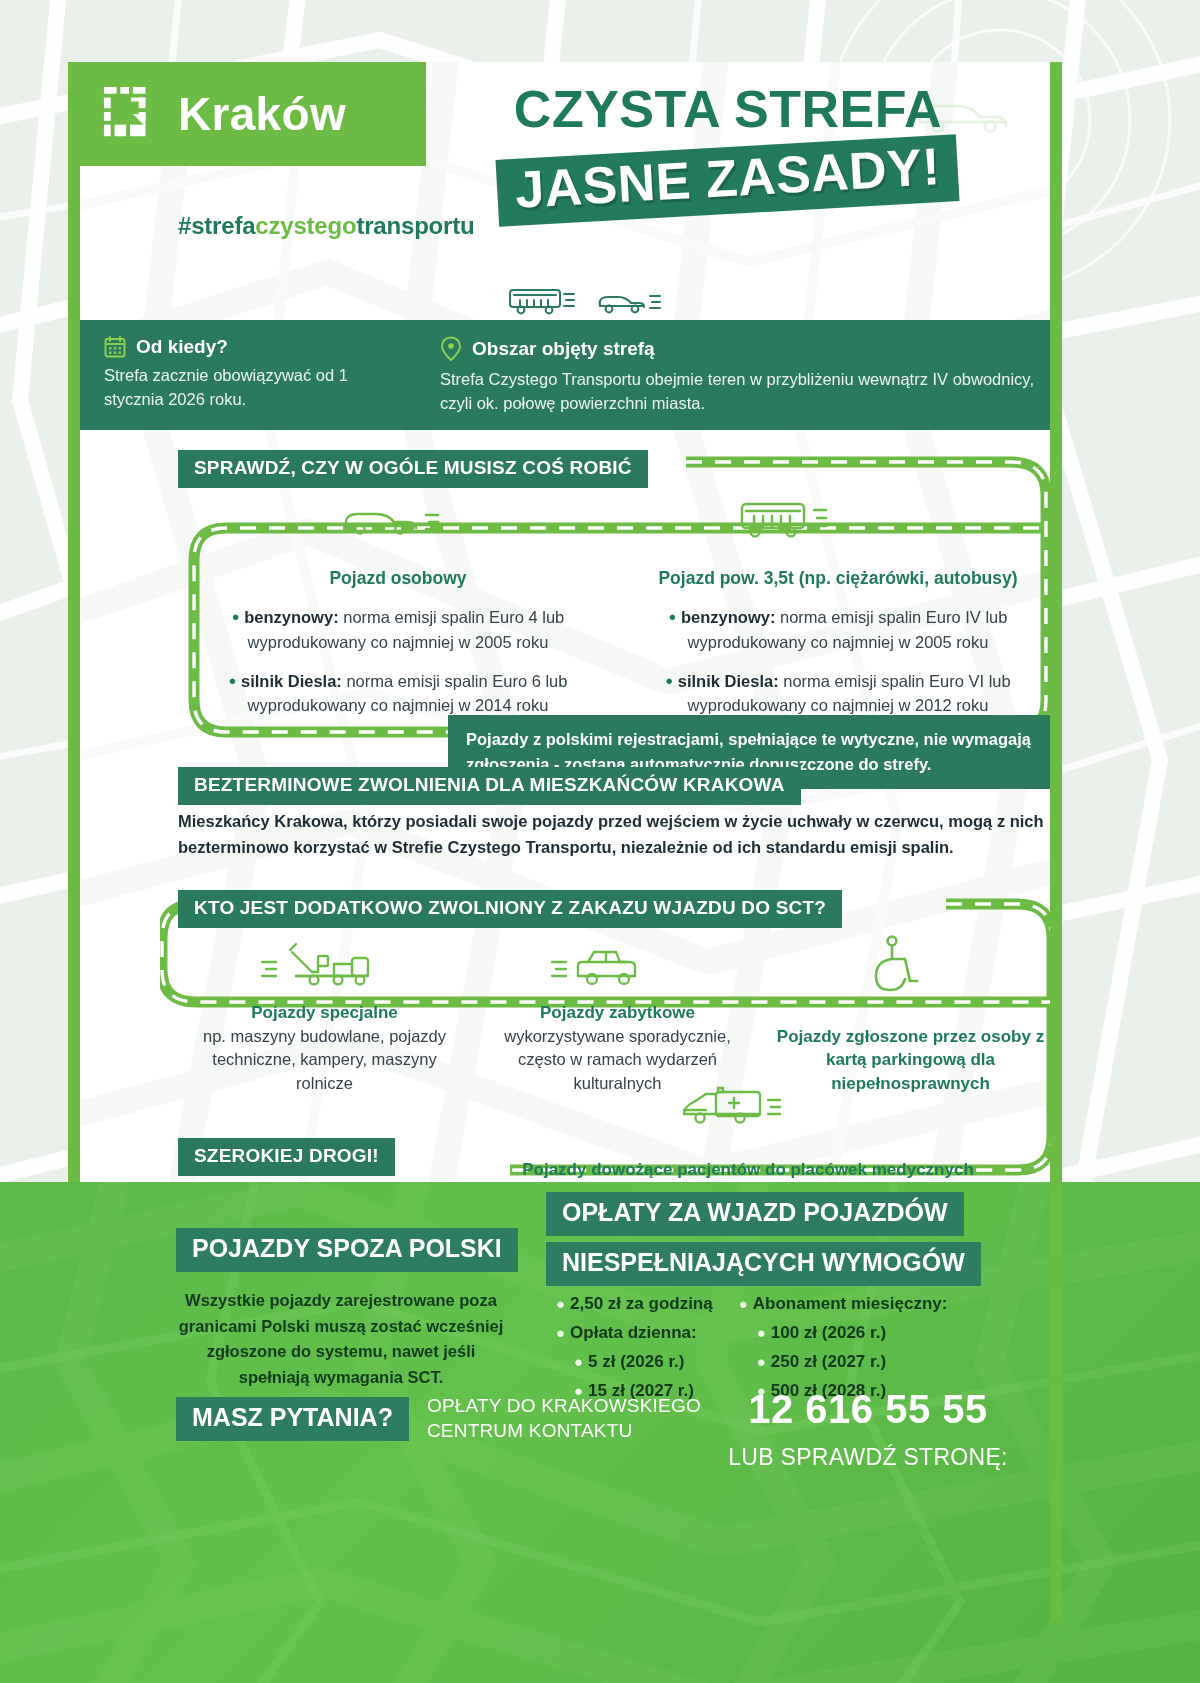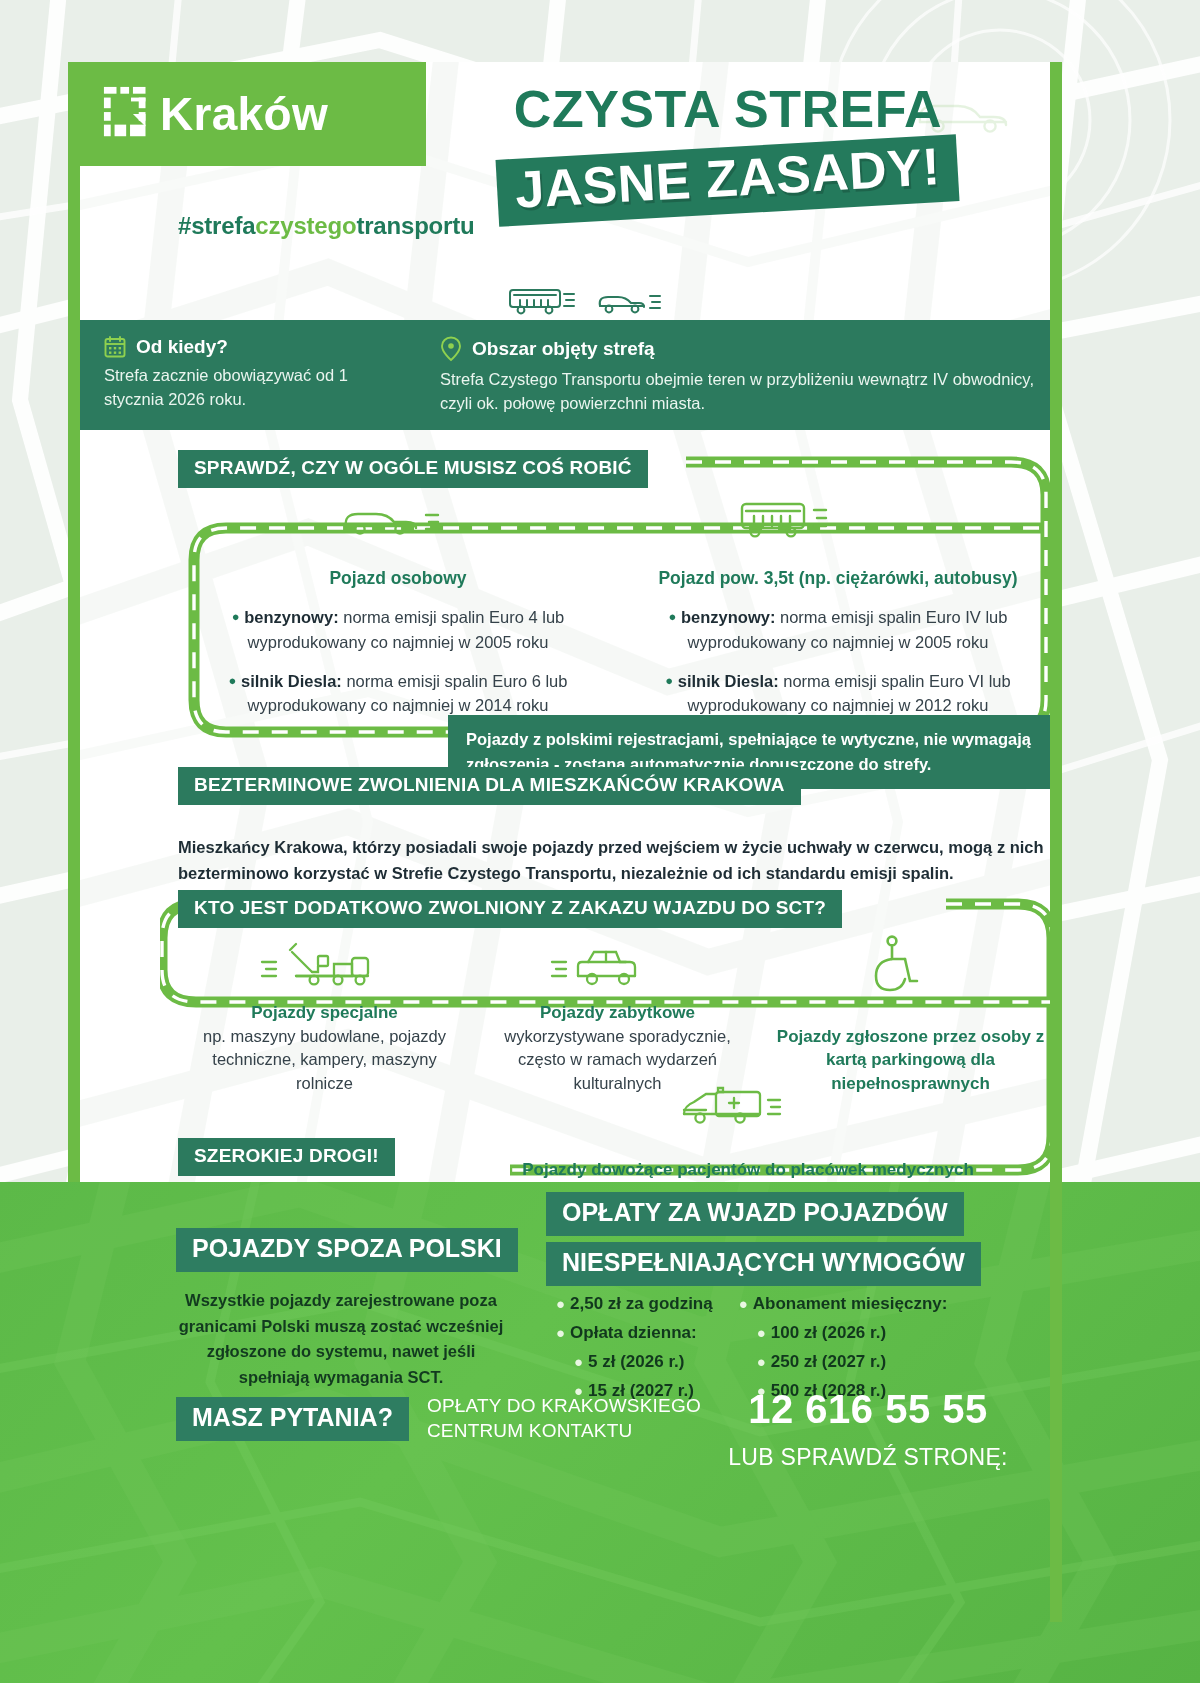--- a/index.html
+++ b/index.html
@@ -43,21 +43,21 @@
     z-index: 2;
     overflow: hidden;
   }
   .card .card-map { position: absolute; inset: 0; opacity: .55; }
 
   
   .logo-bar {
     position: absolute; left: 0; top: 0;
     width: 358px; height: 104px;
     background: #6cbb45;
-    display: flex; align-items: center; padding-left: 34px; 
+    display: flex; align-items: center; padding-left: 34px; gap: 18px;
     z-index: 4;
   }
   .logo-mark { width: 58px; height: 58px; flex: none; }
   .logo-text {
     color: #ffffff; font-size: 46px; font-weight: 700; letter-spacing: .3px;
     line-height: 1;
   }
 
   .hashtag {
     position: absolute; left: 110px; top: 150px;
@@ -145,21 +145,21 @@
   .note-band {
     position: absolute; left: 270px; top: 265px;
     width: 610px; background: #2c7a5e; color: #ffffff;
     font-size: 16.5px; font-weight: 700; line-height: 1.5;
     padding: 12px 18px; z-index: 7;
   }
 
   
   .sec-bezterm { position: absolute; left: 110px; top: 705px; width: 880px; z-index: 6; }
   .para-bold {
-    margin-top: 30px; font-size: 16.5px; font-weight: 700; line-height: 1.55;
+    margin-top: 4px; font-size: 16.5px; font-weight: 700; line-height: 1.55;
     color: #1e2d35;
   }
 
   
   .sec-kto { position: absolute; left: 110px; top: 828px; width: 880px; z-index: 6; }
   .three-icons { position: absolute; left: 0; top: 52px; width: 880px; height: 62px; z-index: 6;}
   .three-icons .ic { position: absolute; }
   .three-cols {
     position: absolute; left: 0; top: 112px; width: 880px; display: flex; z-index: 6; align-items: flex-end;
   }

